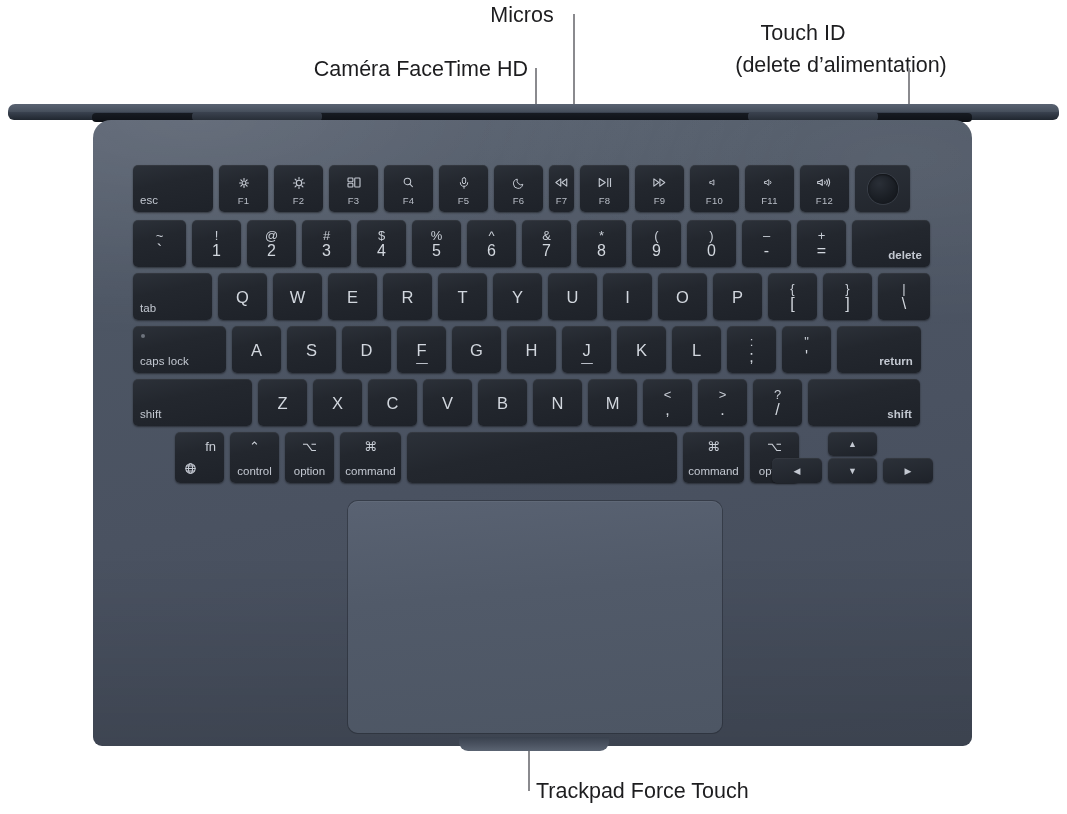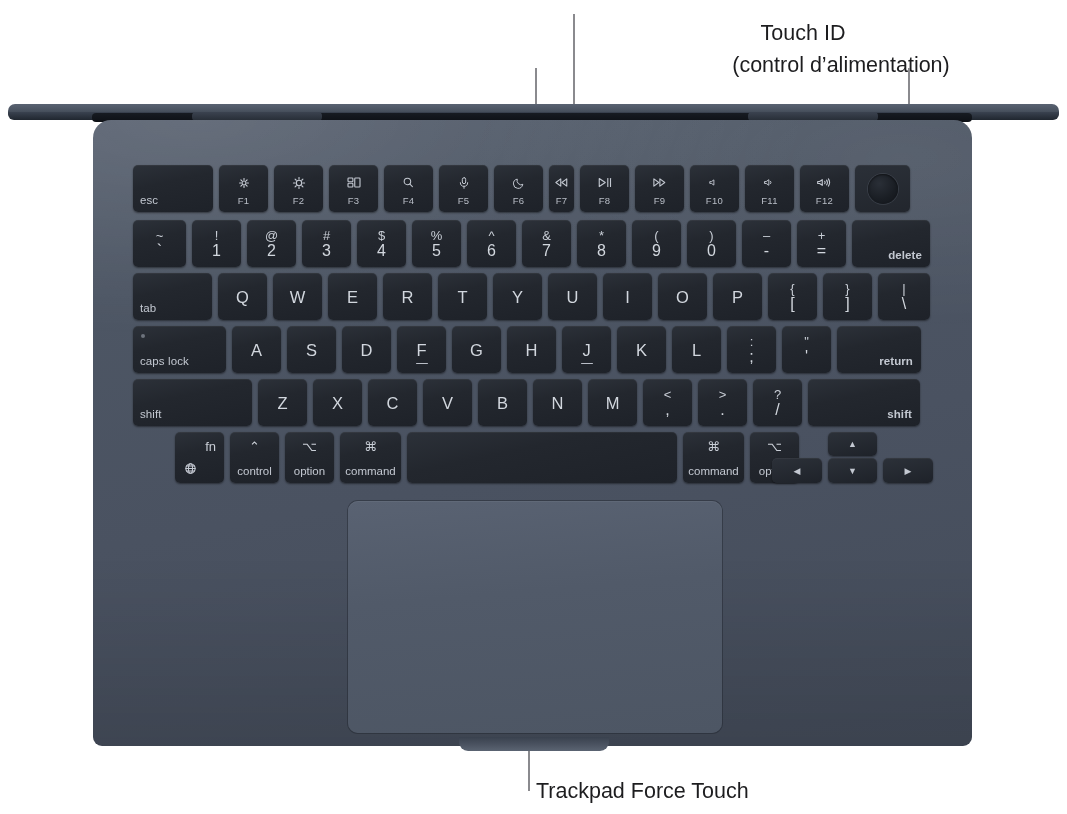--- a/index.html
+++ b/index.html
@@ -120,26 +120,28 @@
     box-shadow:0 0 0 1px rgba(30,35,44,.45), 0 1px 0 rgba(255,255,255,.05) inset;
   }
 
   svg{display:block;}
 </style>
 </head>
 <body>
 
 <div class="stage">
 
+  <div class="callout r" style="left:168px;top:56px;width:360px;">Caméra FaceTime HD</div>
   <div class="leader" style="left:535px;top:68px;height:50px;"></div>
 
+  <div class="callout c" style="left:440px;top:2px;width:164px;">Micros</div>
   <div class="leader" style="left:573px;top:14px;height:128px;"></div>
 
   <div class="callout c" style="left:648px;top:20px;width:310px;">Touch ID</div>
-  <div class="callout c" style="left:686px;top:52px;width:310px;">(control d’alimentation)</div>
+  <div class="callout c" style="left:686px;top:52px;width:310px;">(delete d’alimentation)</div>
   <div class="leader" style="left:908px;top:68px;height:104px;"></div>
 
   <div class="callout" style="left:536px;top:778px;">Trackpad Force Touch</div>
   <div class="leader" style="left:528px;top:703px;height:88px;"></div>
 
   <div class="lid"></div>
   <div class="lid-edge"></div>
   <div class="hinge"></div>
   <div class="hinge-tab left"></div>
   <div class="hinge-tab right"></div>

